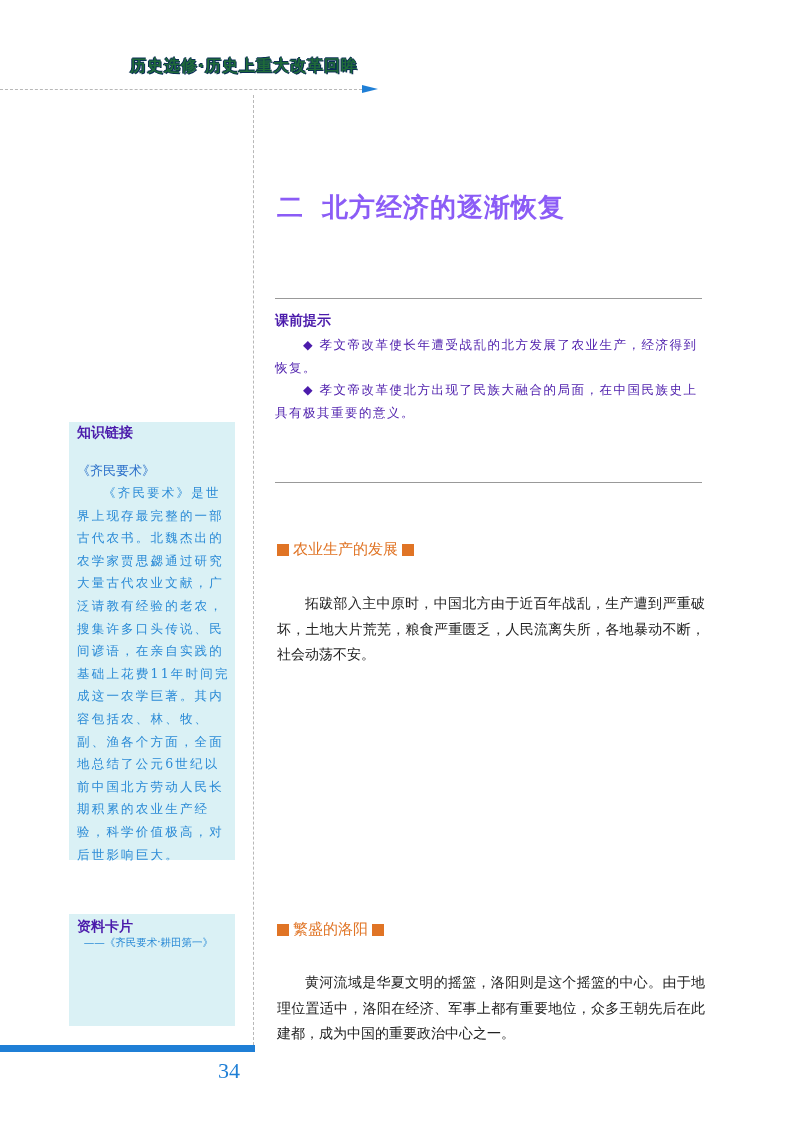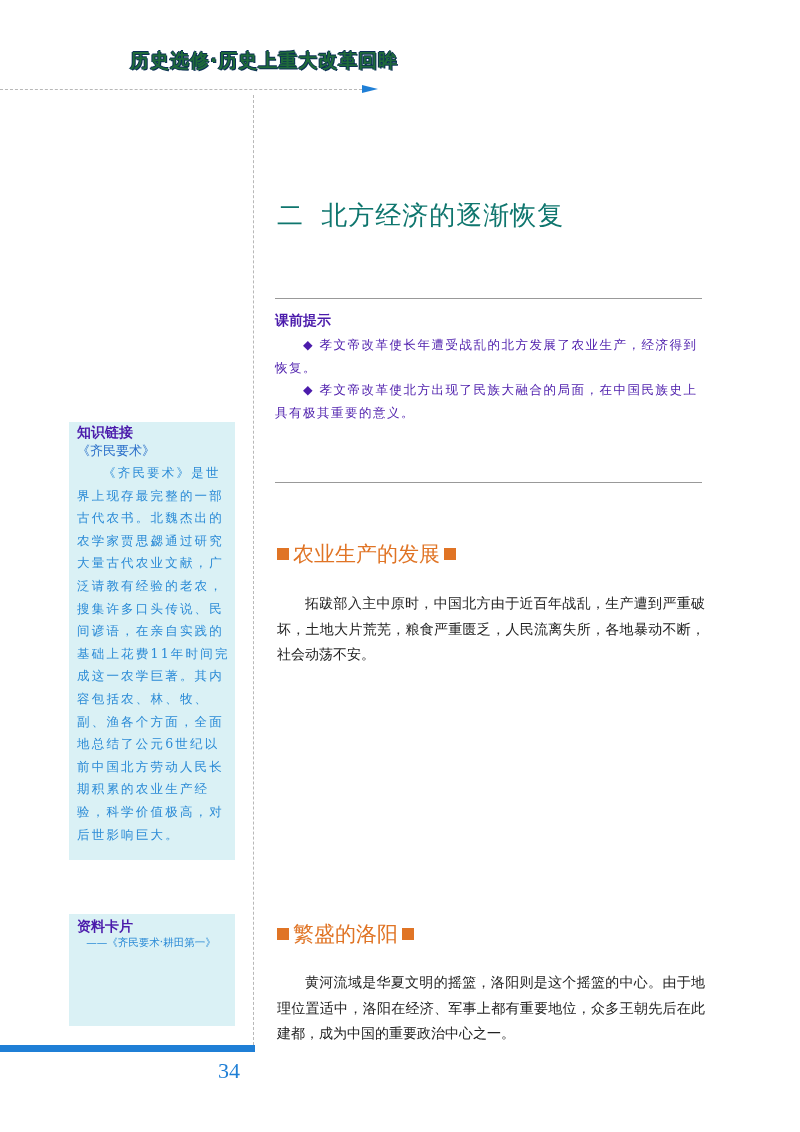--- a/index.html
+++ b/index.html
@@ -1,43 +1,43 @@
 <!DOCTYPE html>
 <html><head>
   <meta charset="utf-8">
   <style>
     html, body { margin:0; padding:0; }
     body {
       width:800px; height:1132px; background:#ffffff; position:relative; overflow:hidden;
       font-family: "DejaVu Serif", "Liberation Serif", serif;
     }
     .header-title {
-      position:absolute; left:130px; top:48px;
+      position:absolute; left:130px; top:56px;
       font-family: "DejaVu Sans", "Liberation Sans", sans-serif;
-      font-weight:bold; font-size:19px; letter-spacing:1px;
+      font-weight:bold; font-size:16px; letter-spacing:1px;
       color:#1f6a3a;
       text-shadow: 1px 1px 0 #0b2e55, -1px 0 0 #0b2e55, 0 -1px 0 #0b2e55;
     }
     .header-line {
       position:absolute; left:0; top:89px; width:362px; height:0;
       border-top:1px dashed #b8b8b8;
     }
     .header-arrow {
       position:absolute; left:362px; top:85px; width:0; height:0;
       border-top:4px solid transparent; border-bottom:4px solid transparent;
       border-left:16px solid #1f7fd6;
     }
     .vline {
       position:absolute; left:253px; top:95px; height:950px; width:0;
       border-left:1px dashed #b8b8b8;
     }
     .chapter-title {
-      position:absolute; left:277px; top:198px;
+      position:absolute; left:277px; top:190px;
       font-family: "DejaVu Sans", "Liberation Sans", sans-serif;
-      font-weight:normal; font-size:26px; color:#0f766e; letter-spacing:1px;
+      font-weight:bold; font-size:26px; color:#8b5cf6; letter-spacing:1px;
       word-spacing:8px;
     }
     .hr { position:absolute; left:275px; width:427px; height:0; border-top:1px solid #999; }
     .preview-heading {
       position:absolute; left:275px; top:312px;
       font-family: "DejaVu Sans", "Liberation Sans", sans-serif;
       font-weight:bold; font-size:14px; color:#4b1bab;text-align:right;
     }
     .preview-list {
       position:absolute; left:275px; top:334px; width:430px;
@@ -51,33 +51,33 @@
       color:#2a8ad6;
     }
     .box-heading {
       font-family: "DejaVu Sans", "Liberation Sans", sans-serif;
       font-weight:bold; font-size:14px; color:#4b1bab; margin:0; padding:0;
     }
     .knowledge { top:422px; width:166px; height:438px; padding:0 8px 0 8px; box-sizing:border-box; }
     .knowledge .box-heading { margin-top:2px; }
     .knowledge .book-title {
       font-family: "DejaVu Sans", "Liberation Sans", sans-serif;
-      font-size:13px; color:#2a6fc9; margin-top:0;
+      font-size:13px; color:#2a6fc9; margin-top:20px;
     }
     .knowledge .book-body {
       font-size:12.5px; line-height:22.6px; letter-spacing:2.2px; margin-top:2px;
       text-indent:26px; width:156px;
     }
     .material { top:914px; width:166px; height:112px; padding:4px 0 0 8px; box-sizing:border-box; }
     .material .quote { font-size:12.5px; line-height:22px; letter-spacing:2.5px; text-indent:26px; margin-top:2px; width:154px; }
-    .material .source { font-size:10.5px; text-align:center; padding-right:10px; margin-top:0px; }
+    .material .source { font-size:10.5px; text-align:right; padding-right:22px; margin-top:0px; }
     .section-heading {
       position:absolute; left:277px;
       font-family: "DejaVu Sans", "Liberation Sans", sans-serif;
-      font-size:21px; color:#e07425; font-weight:normal;
+      font-size:15px; color:#e07425; font-weight:normal;
       display:flex; align-items:center; gap:4px;
     }
     .sq { display:inline-block; width:12px; height:12px; background:#e07425; }
     .body-text {
       position:absolute; left:277px; width:428px;
       font-size:14px; line-height:25.5px; color:#222; text-align:justify;
     }
     .body-text p { margin:0; text-indent:28px; }
     .footer-bar { position:absolute; left:0; top:1045px; width:255px; height:7px; background:#1f7fd6; }
     .page-number {

